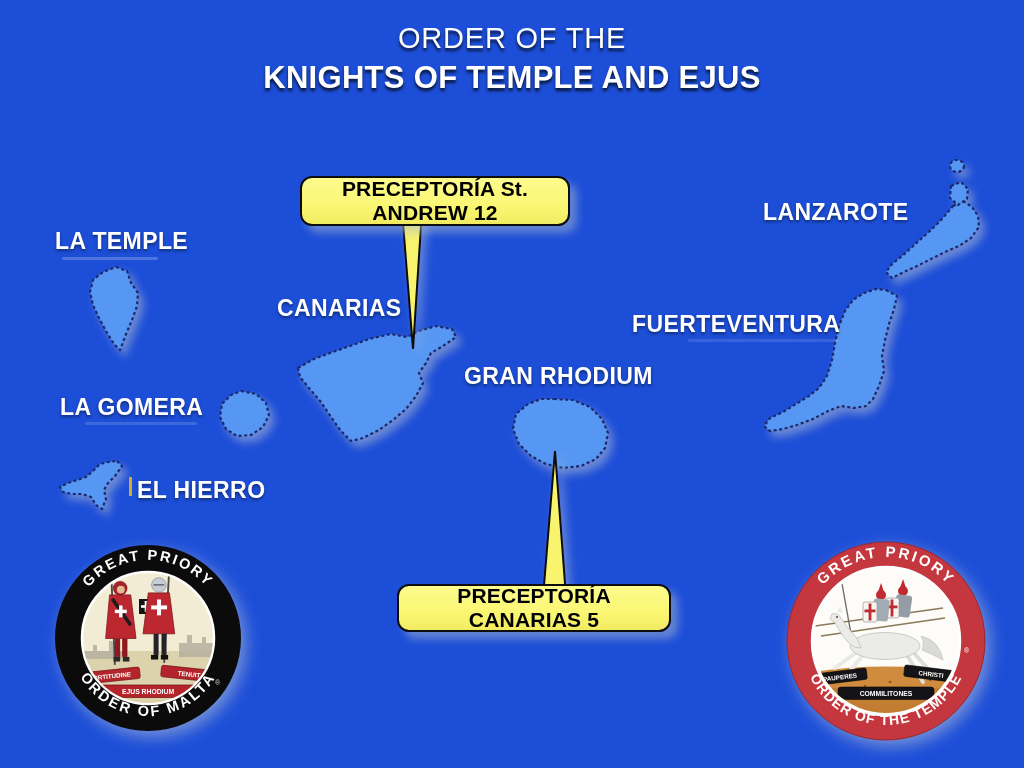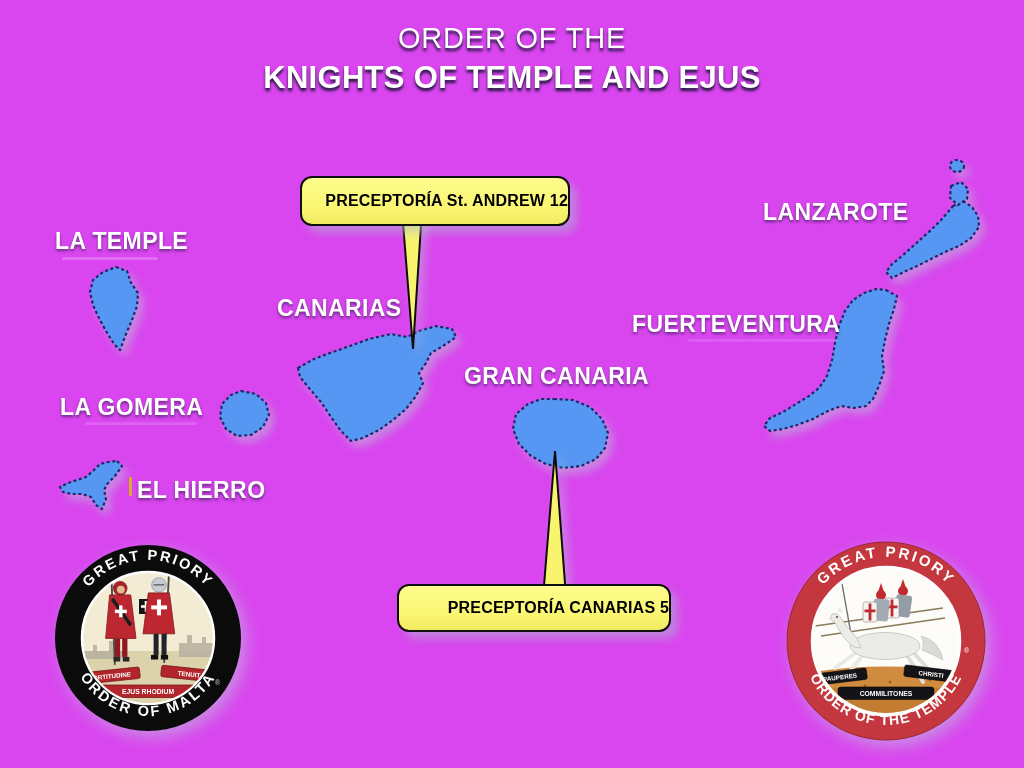--- a/index.html
+++ b/index.html
@@ -1,18 +1,18 @@
 <!DOCTYPE html>
 <html><head>
 <meta charset="utf-8">
 <style>
   html,body{margin:0;padding:0;background:#10253f;}
   .stage{
     position:relative;width:1024px;height:768px;overflow:hidden;
-    background:#d946ef;
+    background:#1d4ed8;
     font-family:"Liberation Sans", sans-serif;
   }
   
   .title-block{position:absolute;top:22px;left:0;width:100%;text-align:center;z-index:4;}
   .title-line1{
     color:#fff;font-size:29px;font-weight:400;letter-spacing:.8px;
     text-shadow:0 3px 3px rgba(5,18,38,.9);
   }
   .title-line2{
     color:#fff;font-size:31px;font-weight:700;letter-spacing:.3px;margin-top:5px;
@@ -29,21 +29,21 @@
     position:absolute;color:#fff;font-weight:700;font-size:23px;letter-spacing:.4px;
     white-space:nowrap;z-index:4;text-shadow:0 2px 3px rgba(5,20,40,.55);
   }
   .label-underline{position:absolute;height:3px;background:#fff;z-index:2;border-radius:2px;}
   .cursor-mark{position:absolute;width:3px;height:19px;background:#D9A928;z-index:4;}
   
   .callout{
     position:absolute;z-index:5;display:flex;align-items:center;justify-content:flex-end;
     background:linear-gradient(180deg,#FDFB8E 0%,#FAF671 65%,#F0EB61 100%);
     border:2.5px solid #0d0d0d;border-radius:12px;
-    color:#000;font-size:16px;font-weight:700;letter-spacing:.2px;text-align:center;
+    color:#000;font-size:21px;font-weight:700;letter-spacing:.2px;text-align:center;
     box-shadow:7px 7px 9px rgba(172,188,205,.5);
   }
   #callout-st-andrew{left:300px;top:176px;width:266px;height:46px;}
   #callout-canarias{left:397px;top:584px;width:270px;height:44px;}
   
   svg.seal{position:absolute;z-index:3;font-family:"Liberation Sans", sans-serif;
     filter:drop-shadow(5px 6px 8px rgba(190,202,216,.55));}
   #seal-malta{left:53px;top:543px;}
   #seal-temple{left:785px;top:540px;}
   .seal-arc-text{fill:#fff;font-weight:700;}
@@ -80,21 +80,21 @@
   <div class="label-underline" style="left:62px;top:257px;width:96px;opacity:.22;"></div>
   <div class="label-underline" style="left:85px;top:422px;width:112px;opacity:.14;"></div>
   <div class="label-underline" style="left:688px;top:339px;width:150px;opacity:.12;"></div>
 
   <div class="cursor-mark" style="left:129px;top:477px;"></div>
 
   <div class="island-label" style="left:55px;top:228px;">LA TEMPLE</div>
   <div class="island-label" style="left:277px;top:295px;">CANARIAS</div>
   <div class="island-label" style="left:60px;top:394px;">LA GOMERA</div>
   <div class="island-label" style="left:137px;top:477px;">EL HIERRO</div>
-  <div class="island-label" style="left:464px;top:363px;">GRAN CANARIA</div>
+  <div class="island-label" style="left:464px;top:363px;">GRAN RHODIUM</div>
   <div class="island-label" style="left:632px;top:311px;text-align:center;">FUERTEVENTURA</div>
   <div class="island-label" style="left:763px;top:199px;">LANZAROTE</div>
 
   <div class="callout" id="callout-st-andrew">
     <span>PRECEPTORÍA St. ANDREW 12</span>
   </div>
   <div class="callout" id="callout-canarias">
     <span>PRECEPTORÍA CANARIAS 5</span>
   </div>
 

